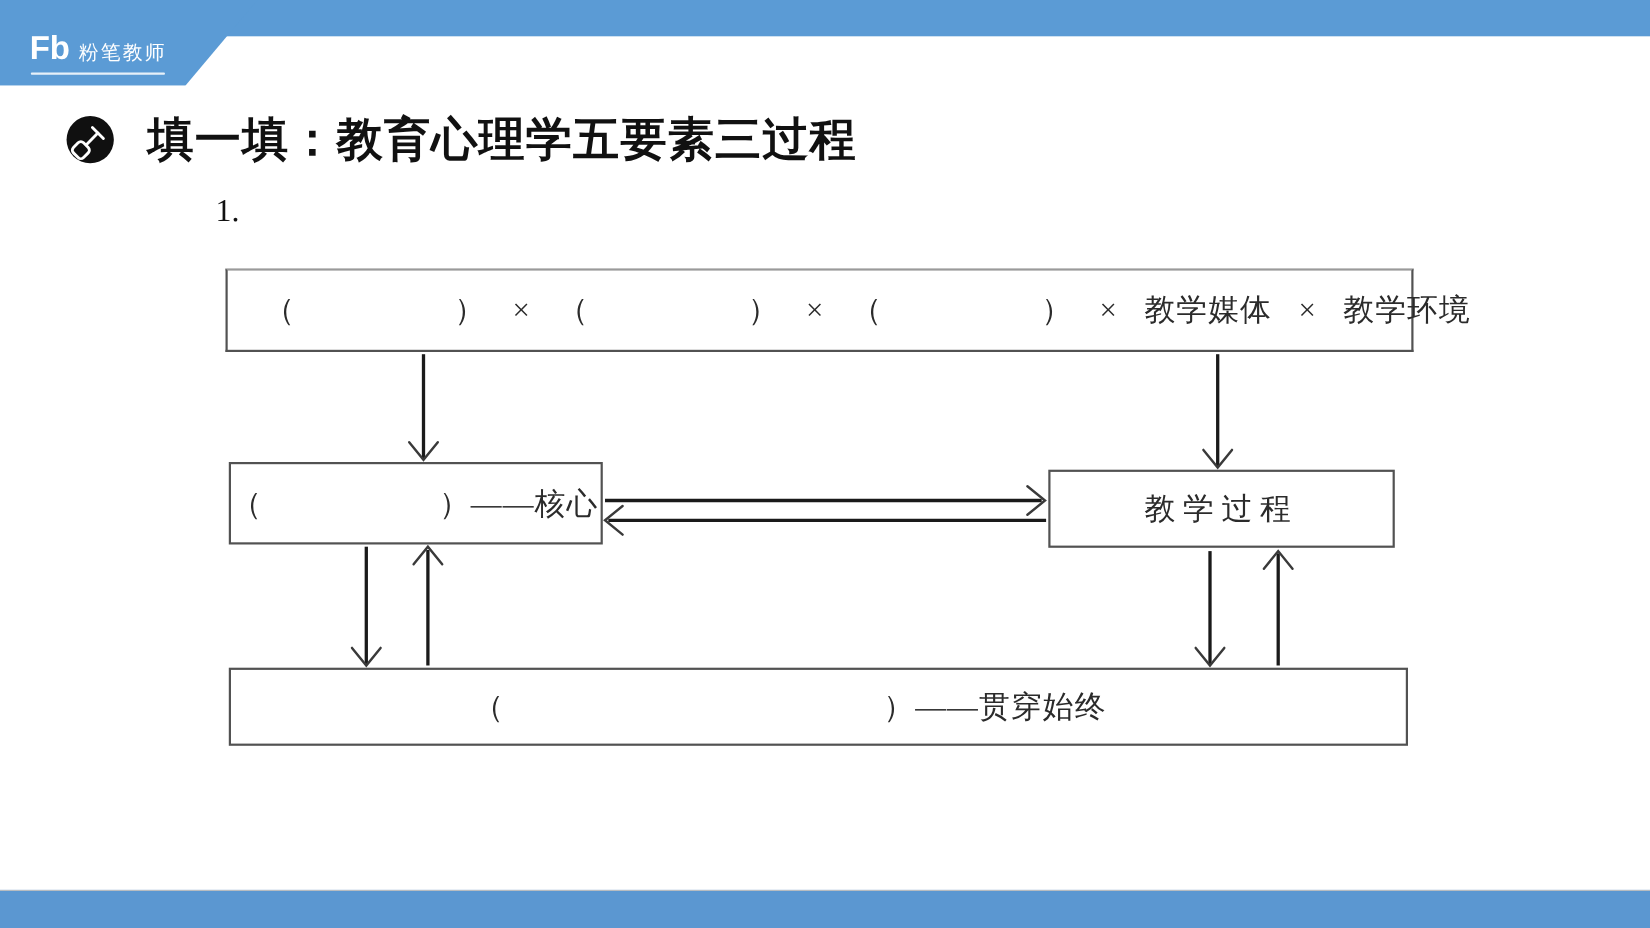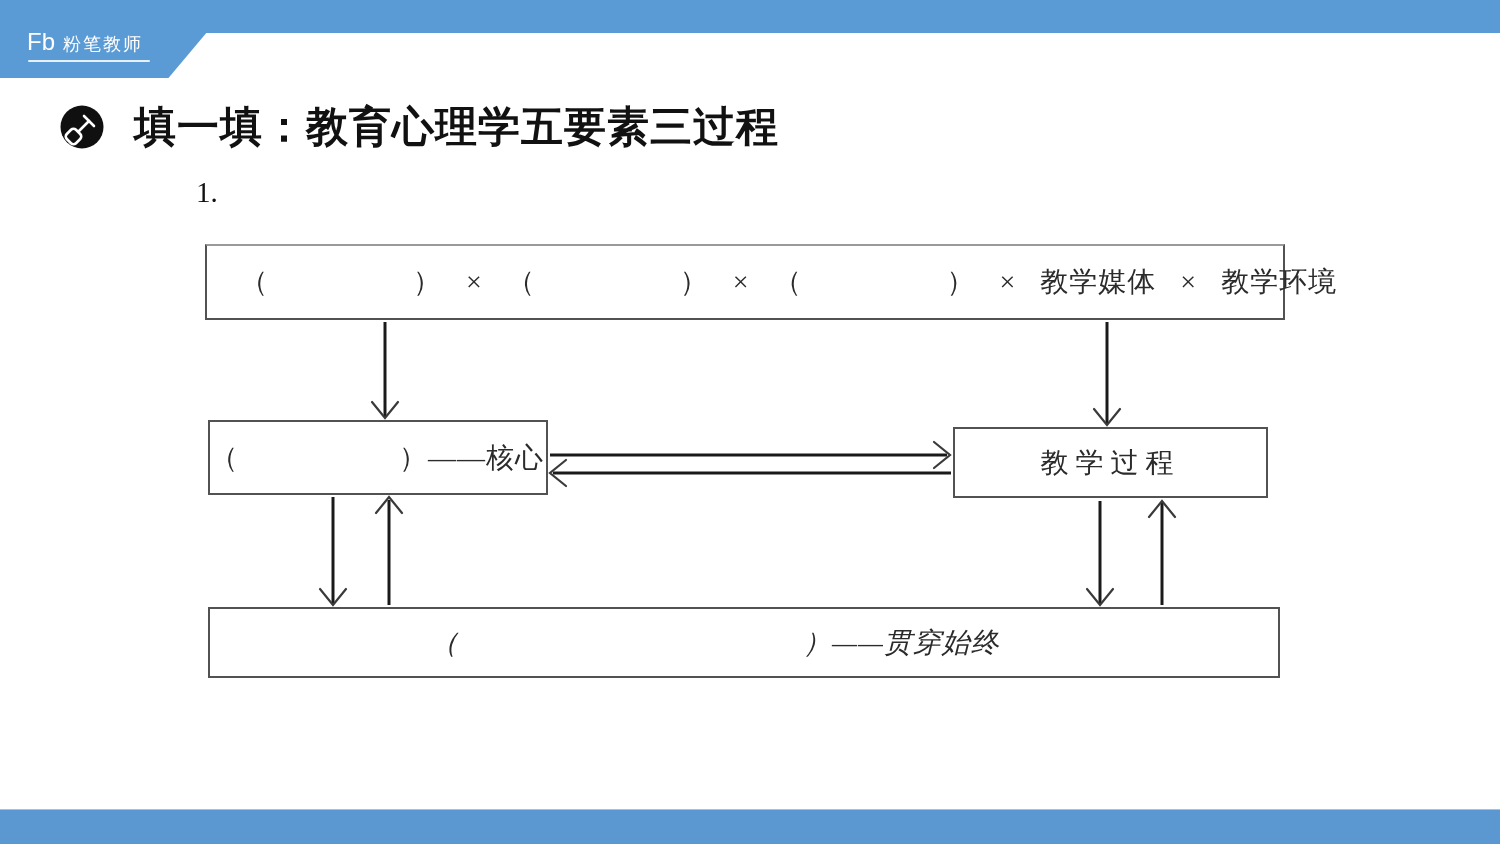--- a/index.html
+++ b/index.html
@@ -23,21 +23,21 @@
   }
   .logo-block{
     position:absolute;top:0;left:0;width:234px;height:78px;
     background:var(--brand-blue);
     clip-path:polygon(0 0,100% 0,72% 100%,0 100%);
   }
   .logo-row{
     display:flex;align-items:baseline;gap:8px;
     margin:30px 0 0 27px;color:#fff;
   }
-  .logo-mark{font-size:24px;font-weight:400;letter-spacing:0;line-height:1;}
+  .logo-mark{font-size:30px;font-weight:700;letter-spacing:0;line-height:1;}
   .logo-name{font-size:18px;font-weight:400;letter-spacing:2px;line-height:1;}
   .logo-underline{
     margin:6px 0 0 28px;width:122px;height:2px;
     background:rgba(255,255,255,.85);border-radius:1px;
   }
 
   
   .title-row{
     position:absolute;left:58px;top:96px;
     display:flex;align-items:center;gap:25px;
@@ -61,21 +61,21 @@
     border:2px solid #525252;background:#fff;
     display:flex;align-items:center;
     font-family:"Liberation Serif","DejaVu Serif",serif;
     font-size:28px;color:#2b2b2b;
   }
   .dbox .dbox-text{white-space:pre;letter-spacing:1px;}
   #top-box{left:205px;top:244px;width:1080px;height:76px;padding-left:33px;border-top-color:#9a9a9a;}
   #core-box{left:208px;top:420px;width:340px;height:75px;}
   #process-box{left:953px;top:427px;width:315px;height:71px;justify-content:center;}
   #process-box .dbox-text{letter-spacing:7px;}
-  #bottom-box{left:208px;top:607px;width:1072px;height:71px;padding-left:220px;font-style:italic;}
+  #bottom-box{left:208px;top:607px;width:1072px;height:71px;padding-left:220px;}
 
   
   .arrows{position:absolute;left:0;top:0;pointer-events:none;}
 
   
   .footer-bar{
     position:absolute;left:0;bottom:0;width:100%;height:34px;
     background:var(--footer-blue);
     border-top:1px solid #b8bcc0;
   }

